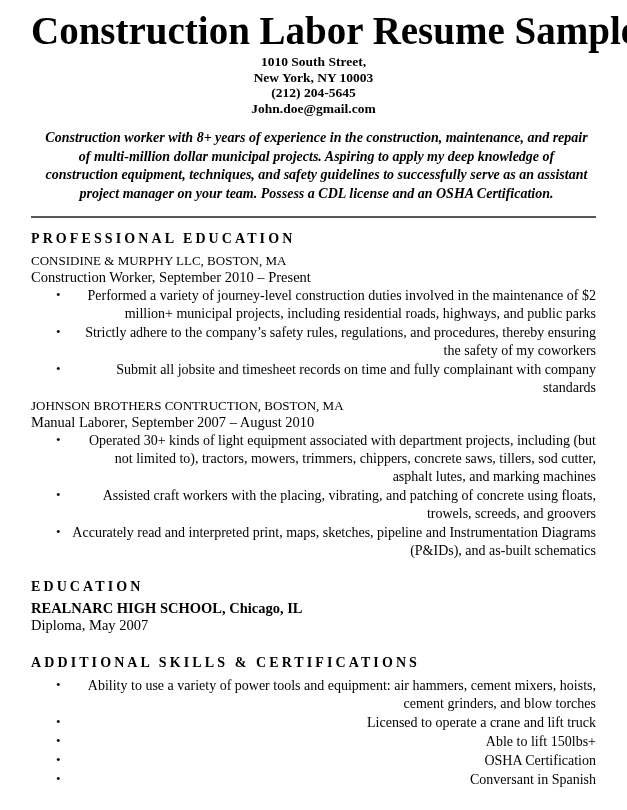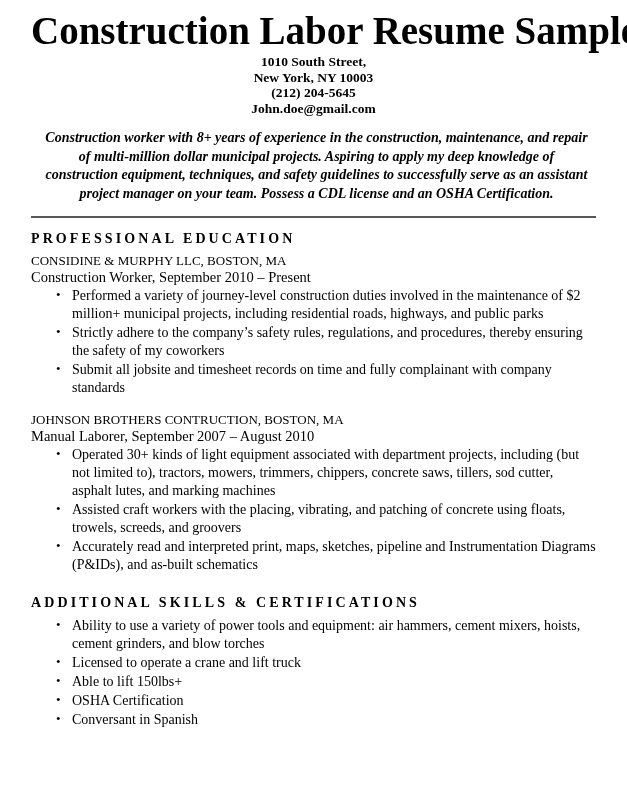--- a/index.html
+++ b/index.html
@@ -69,21 +69,20 @@
     font-size: 14px;
     font-weight: bold;
     letter-spacing: 3.1px;
     line-height: 17px;
     margin: 0 0 5px 0;
   }
   .entry {
     margin-bottom: 0;
   }
   .entry + .entry {
-    margin-top: 14px;
   }
   .org {
     font-size: 13px;
     font-weight: normal;
     line-height: 17px;
   }
   .role {
     font-size: 14.5px;
     font-weight: normal;
     line-height: 17px;
@@ -93,20 +92,21 @@
     list-style: none;
     margin: 1px 0 0 0;
     padding: 0;
   }
   ul.bullets > li {
     position: relative;
     padding-left: 41px;
     font-size: 14px;
     line-height: 18px;
     margin-top: 1px;
+    text-align: right;
   }
   ul.bullets > li::before {
     content: "\2022";
     position: absolute;
     left: 25px;
     top: -1px;
     font-size: 13px;
   }
 
   .section-education { margin-top: 18px; }
@@ -159,20 +159,25 @@
       <div class="org">JOHNSON BROTHERS CONTRUCTION, BOSTON, MA</div>
       <div class="role">Manual Laborer, September 2007 – August 2010</div>
       <ul class="bullets">
         <li>Operated 30+ kinds of light equipment associated with department projects, including (but not limited to), tractors, mowers, trimmers, chippers, concrete saws, tillers, sod cutter, asphalt lutes, and marking machines</li>
         <li>Assisted craft workers with the placing, vibrating, and patching of concrete using floats, trowels, screeds, and groovers</li>
         <li>Accurately read and interpreted print, maps, sketches, pipeline and Instrumentation Diagrams (P&amp;IDs), and as-built schematics</li>
       </ul>
     </div>
   </div>
 
+  <div class="section section-education">
+    <div class="section-heading">EDUCATION</div>
+    <div class="edu-school">REALNARC HIGH SCHOOL, Chicago, IL</div>
+    <div class="edu-degree">Diploma, May 2007</div>
+  </div>
 
   <div class="section section-skills">
     <div class="section-heading">ADDITIONAL SKILLS &amp; CERTIFICATIONS</div>
     <ul class="bullets">
       <li>Ability to use a variety of power tools and equipment: air hammers, cement mixers, hoists, cement grinders, and blow torches</li>
       <li>Licensed to operate a crane and lift truck</li>
       <li>Able to lift 150lbs+</li>
       <li>OSHA Certification</li>
       <li>Conversant in Spanish</li>
     </ul>

